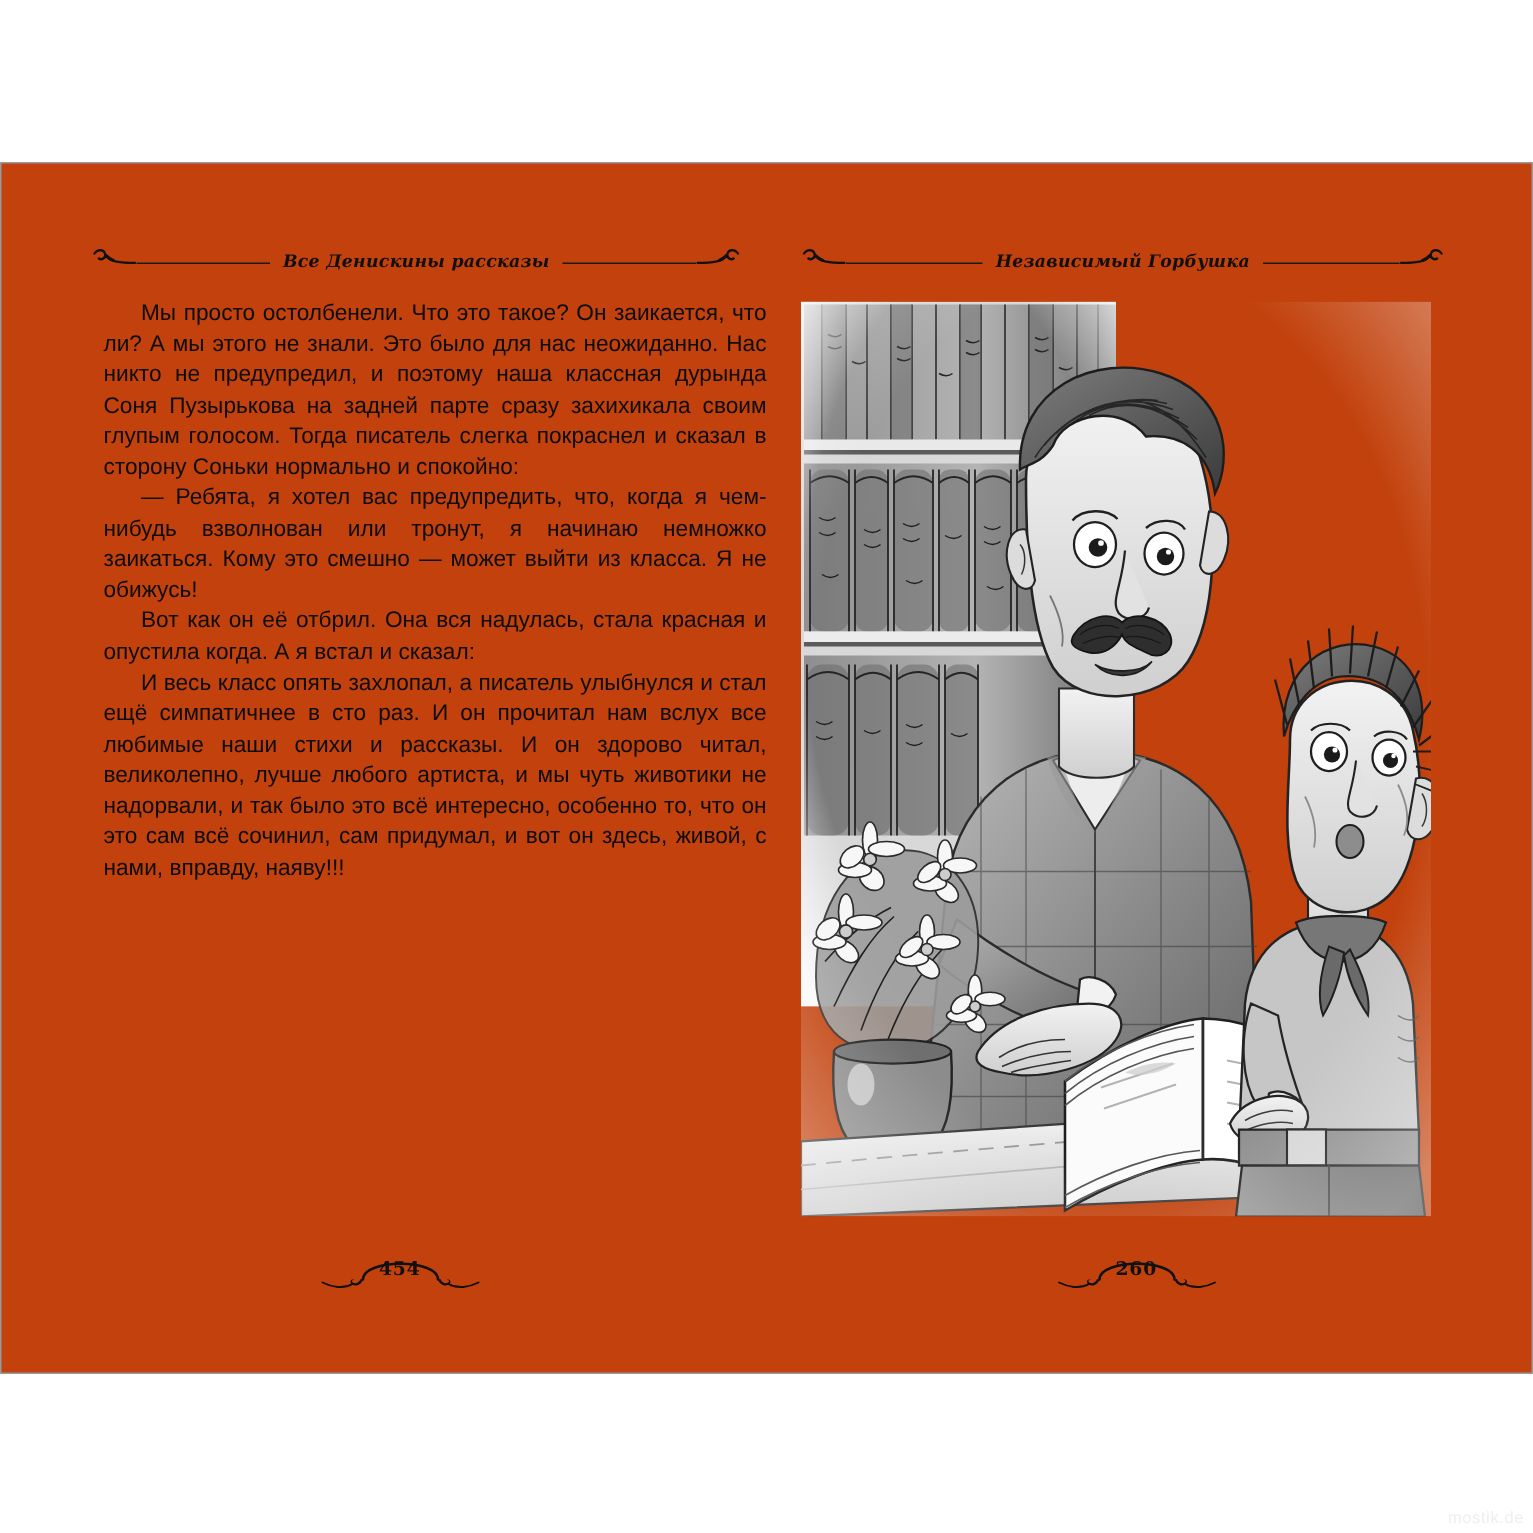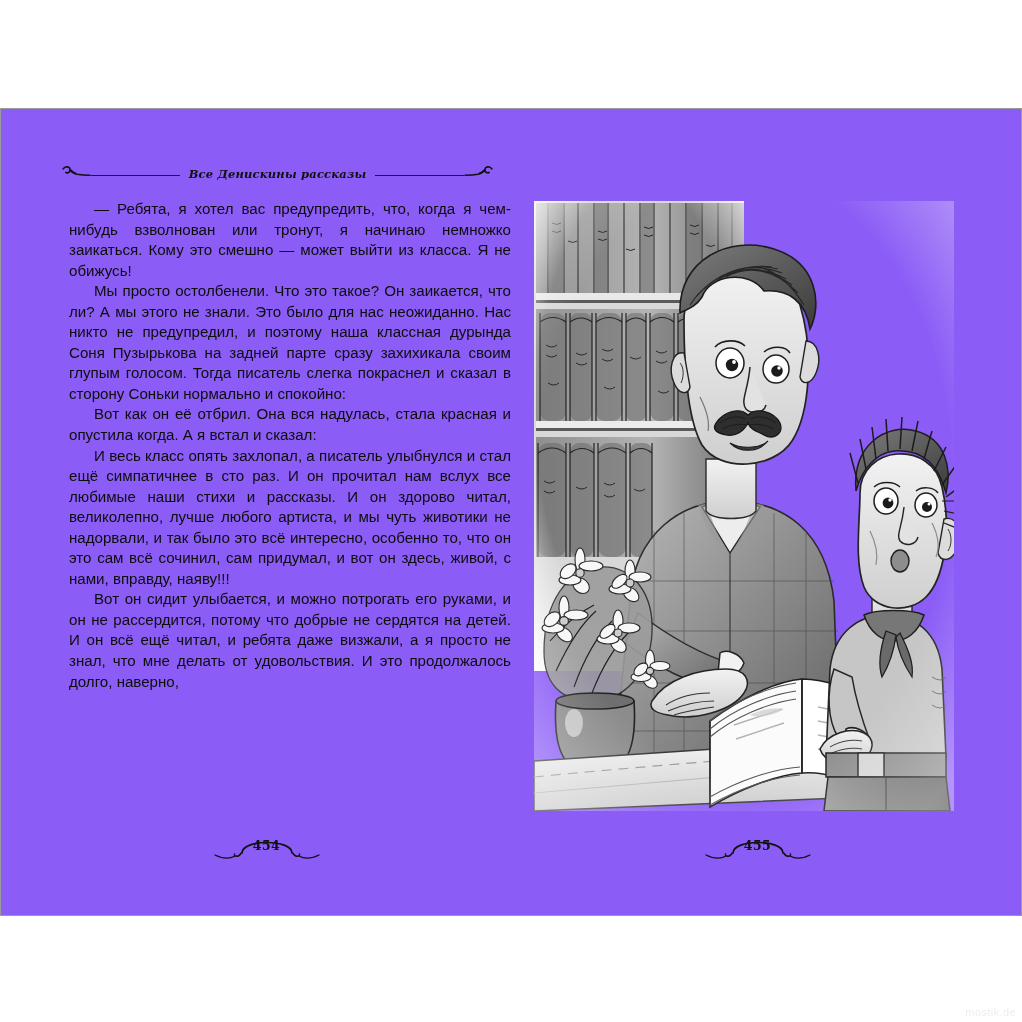--- a/index.html
+++ b/index.html
@@ -16,21 +16,21 @@
 
   
   .scan-frame {
     position: absolute;
     left: 0px;
     top: 108px;
     width: 1022px;
     height: 808px;
     box-sizing: border-box;
     border: 1px solid #9a9a9a;
-    background: #8b5cf6;
+    background: #c2410c;
   }
 
   
   .spread {
     position: absolute;
     left: 0;
     top: 0;
     width: 100%;
     height: 100%;
   }
@@ -178,45 +178,69 @@
                        C11,8 13,9.5 16,10.2 C20,11 24,11.3 29,11.3" fill="none" stroke="#111" stroke-width="1.5" stroke-linecap="round"></path>
               <path d="M3,4.2 C5,1.5 8.5,2 9.2,5.2 C9.6,7 8,8.6 6.2,8.4
                        C8,8.2 9,6.8 8.6,5.2 C8.1,3.2 5.2,2.6 3,4.2 Z" fill="#111"></path>
               <path d="M9.6,6.2 C11,7.6 12.4,8.8 14.2,9.5" fill="none" stroke="#111" stroke-width="2.1" stroke-linecap="round"></path>
             </g>
           </svg>
         </span>
       </div>
 
       <div class="bodytext">
+        <p>Мы просто остолбенели. Что это такое? Он заикается, что ли? А мы этого не знали. Это было для нас неожиданно. Нас никто не предупредил, и поэтому наша классная дурында Соня Пузырькова на задней парте сразу захихикала своим глупым голосом. Тогда писатель слегка покраснел и сказал в сторону Соньки нормально и спокойно:</p>
         <p>— Ребята, я хотел вас предупредить, что, когда я чем-нибудь взволнован или тронут, я начинаю немножко заикаться. Кому это смешно — может выйти из класса. Я не обижусь!</p>
-        <p>Мы просто остолбенели. Что это такое? Он заикается, что ли? А мы этого не знали. Это было для нас неожиданно. Нас никто не предупредил, и поэтому наша классная дурында Соня Пузырькова на задней парте сразу захихикала своим глупым голосом. Тогда писатель слегка покраснел и сказал в сторону Соньки нормально и спокойно:</p>
         <p>Вот как он её отбрил. Она вся надулась, стала красная и опустила когда. А я встал и сказал:</p>
         <p>И весь класс опять захлопал, а писатель улыбнулся и стал ещё симпатичнее в сто раз. И он прочитал нам вслух все любимые наши стихи и рассказы. И он здорово читал, великолепно, лучше любого артиста, и мы чуть животики не надорвали, и так было это всё интересно, особенно то, что он это сам всё сочинил, сам придумал, и вот он здесь, живой, с нами, вправду, наяву!!!</p>
-        <p>Вот он сидит улыбается, и можно потрогать его руками, и он не рассердится, потому что добрые не сердятся на детей. И он всё ещё читал, и ребята даже визжали, а я просто не знал, что мне делать от удовольствия. И это продолжалось долго, наверно,</p>
       </div>
 
       <div class="folio">
         <div class="folio-inner">
           <svg width="132" height="34" viewBox="0 0 132 34">
             <path d="M41,24 C41,10 91,10 91,24" fill="none" stroke="#111" stroke-width="1.7" stroke-linecap="round"></path>
             <path d="M41,24 C40,27 37,29 34,27.5 C31.5,26.2 33,23 35,24.4
                      C33.8,23.8 33,25.2 34.2,26 C36,27.1 38.6,26 39.4,23.6 Z" fill="#111"></path>
             <path d="M34,27 C28,30.5 20,29 14,26" fill="none" stroke="#111" stroke-width="1.3" stroke-linecap="round"></path>
             <path d="M91,24 C92,27 95,29 98,27.5 C100.5,26.2 99,23 97,24.4
                      C98.2,23.8 99,25.2 97.8,26 C96,27.1 93.4,26 92.6,23.6 Z" fill="#111"></path>
             <path d="M98,27 C104,30.5 112,29 118,26" fill="none" stroke="#111" stroke-width="1.3" stroke-linecap="round"></path>
           </svg>
           <div class="folio-num">454</div>
         </div>
       </div>
     </div>
 
     <div class="page page-right">
 
+      <div class="runhead">
+        <span class="orn">
+          <svg width="30" height="20" viewBox="0 0 30 20">
+            <path d="M2,5 C4,2 8,2 9,5 C10,8 6,10 4.5,8 C6.5,9.5 9,8.5 9.5,6.5
+                     C11,8 13,9.5 16,10.2 C20,11 24,11.3 29,11.3" fill="none" stroke="#111" stroke-width="1.5" stroke-linecap="round"></path>
+            <path d="M3,4.2 C5,1.5 8.5,2 9.2,5.2 C9.6,7 8,8.6 6.2,8.4
+                     C8,8.2 9,6.8 8.6,5.2 C8.1,3.2 5.2,2.6 3,4.2 Z" fill="#111"></path>
+            <path d="M9.6,6.2 C11,7.6 12.4,8.8 14.2,9.5" fill="none" stroke="#111" stroke-width="2.1" stroke-linecap="round"></path>
+          </svg>
+        </span>
+        <span class="rule"></span>
+        <span class="runhead-title">Независимый Горбушка</span>
+        <span class="rule"></span>
+        <span class="orn">
+          <svg width="30" height="20" viewBox="0 0 30 20">
+            <g transform="translate(30,0) scale(-1,1)">
+              <path d="M2,5 C4,2 8,2 9,5 C10,8 6,10 4.5,8 C6.5,9.5 9,8.5 9.5,6.5
+                       C11,8 13,9.5 16,10.2 C20,11 24,11.3 29,11.3" fill="none" stroke="#111" stroke-width="1.5" stroke-linecap="round"></path>
+              <path d="M3,4.2 C5,1.5 8.5,2 9.2,5.2 C9.6,7 8,8.6 6.2,8.4
+                       C8,8.2 9,6.8 8.6,5.2 C8.1,3.2 5.2,2.6 3,4.2 Z" fill="#111"></path>
+              <path d="M9.6,6.2 C11,7.6 12.4,8.8 14.2,9.5" fill="none" stroke="#111" stroke-width="2.1" stroke-linecap="round"></path>
+            </g>
+          </svg>
+        </span>
+      </div>
 
       <div class="illus-wrap">
         <svg width="420" height="610" viewBox="0 0 420 610">
           <defs>
             <linearGradient id="shelfShade" x1="0" y1="0" x2="1" y2="0">
               <stop offset="0%" stop-color="#8e8e8e"></stop>
               <stop offset="55%" stop-color="#b4b4b4"></stop>
               <stop offset="100%" stop-color="#6f6f6f"></stop>
             </linearGradient>
             <linearGradient id="jacketShade" x1="0" y1="0" x2="1" y2="1">
@@ -553,21 +577,21 @@
         <div class="folio-inner">
           <svg width="132" height="34" viewBox="0 0 132 34">
             <path d="M41,24 C41,10 91,10 91,24" fill="none" stroke="#111" stroke-width="1.7" stroke-linecap="round"></path>
             <path d="M41,24 C40,27 37,29 34,27.5 C31.5,26.2 33,23 35,24.4
                      C33.8,23.8 33,25.2 34.2,26 C36,27.1 38.6,26 39.4,23.6 Z" fill="#111"></path>
             <path d="M34,27 C28,30.5 20,29 14,26" fill="none" stroke="#111" stroke-width="1.3" stroke-linecap="round"></path>
             <path d="M91,24 C92,27 95,29 98,27.5 C100.5,26.2 99,23 97,24.4
                      C98.2,23.8 99,25.2 97.8,26 C96,27.1 93.4,26 92.6,23.6 Z" fill="#111"></path>
             <path d="M98,27 C104,30.5 112,29 118,26" fill="none" stroke="#111" stroke-width="1.3" stroke-linecap="round"></path>
           </svg>
-          <div class="folio-num">455</div>
+          <div class="folio-num">260</div>
         </div>
       </div>
     </div>
 
   </div>
 </div>
 
 <div class="watermark">mostik.de</div>
 
 </body></html>

